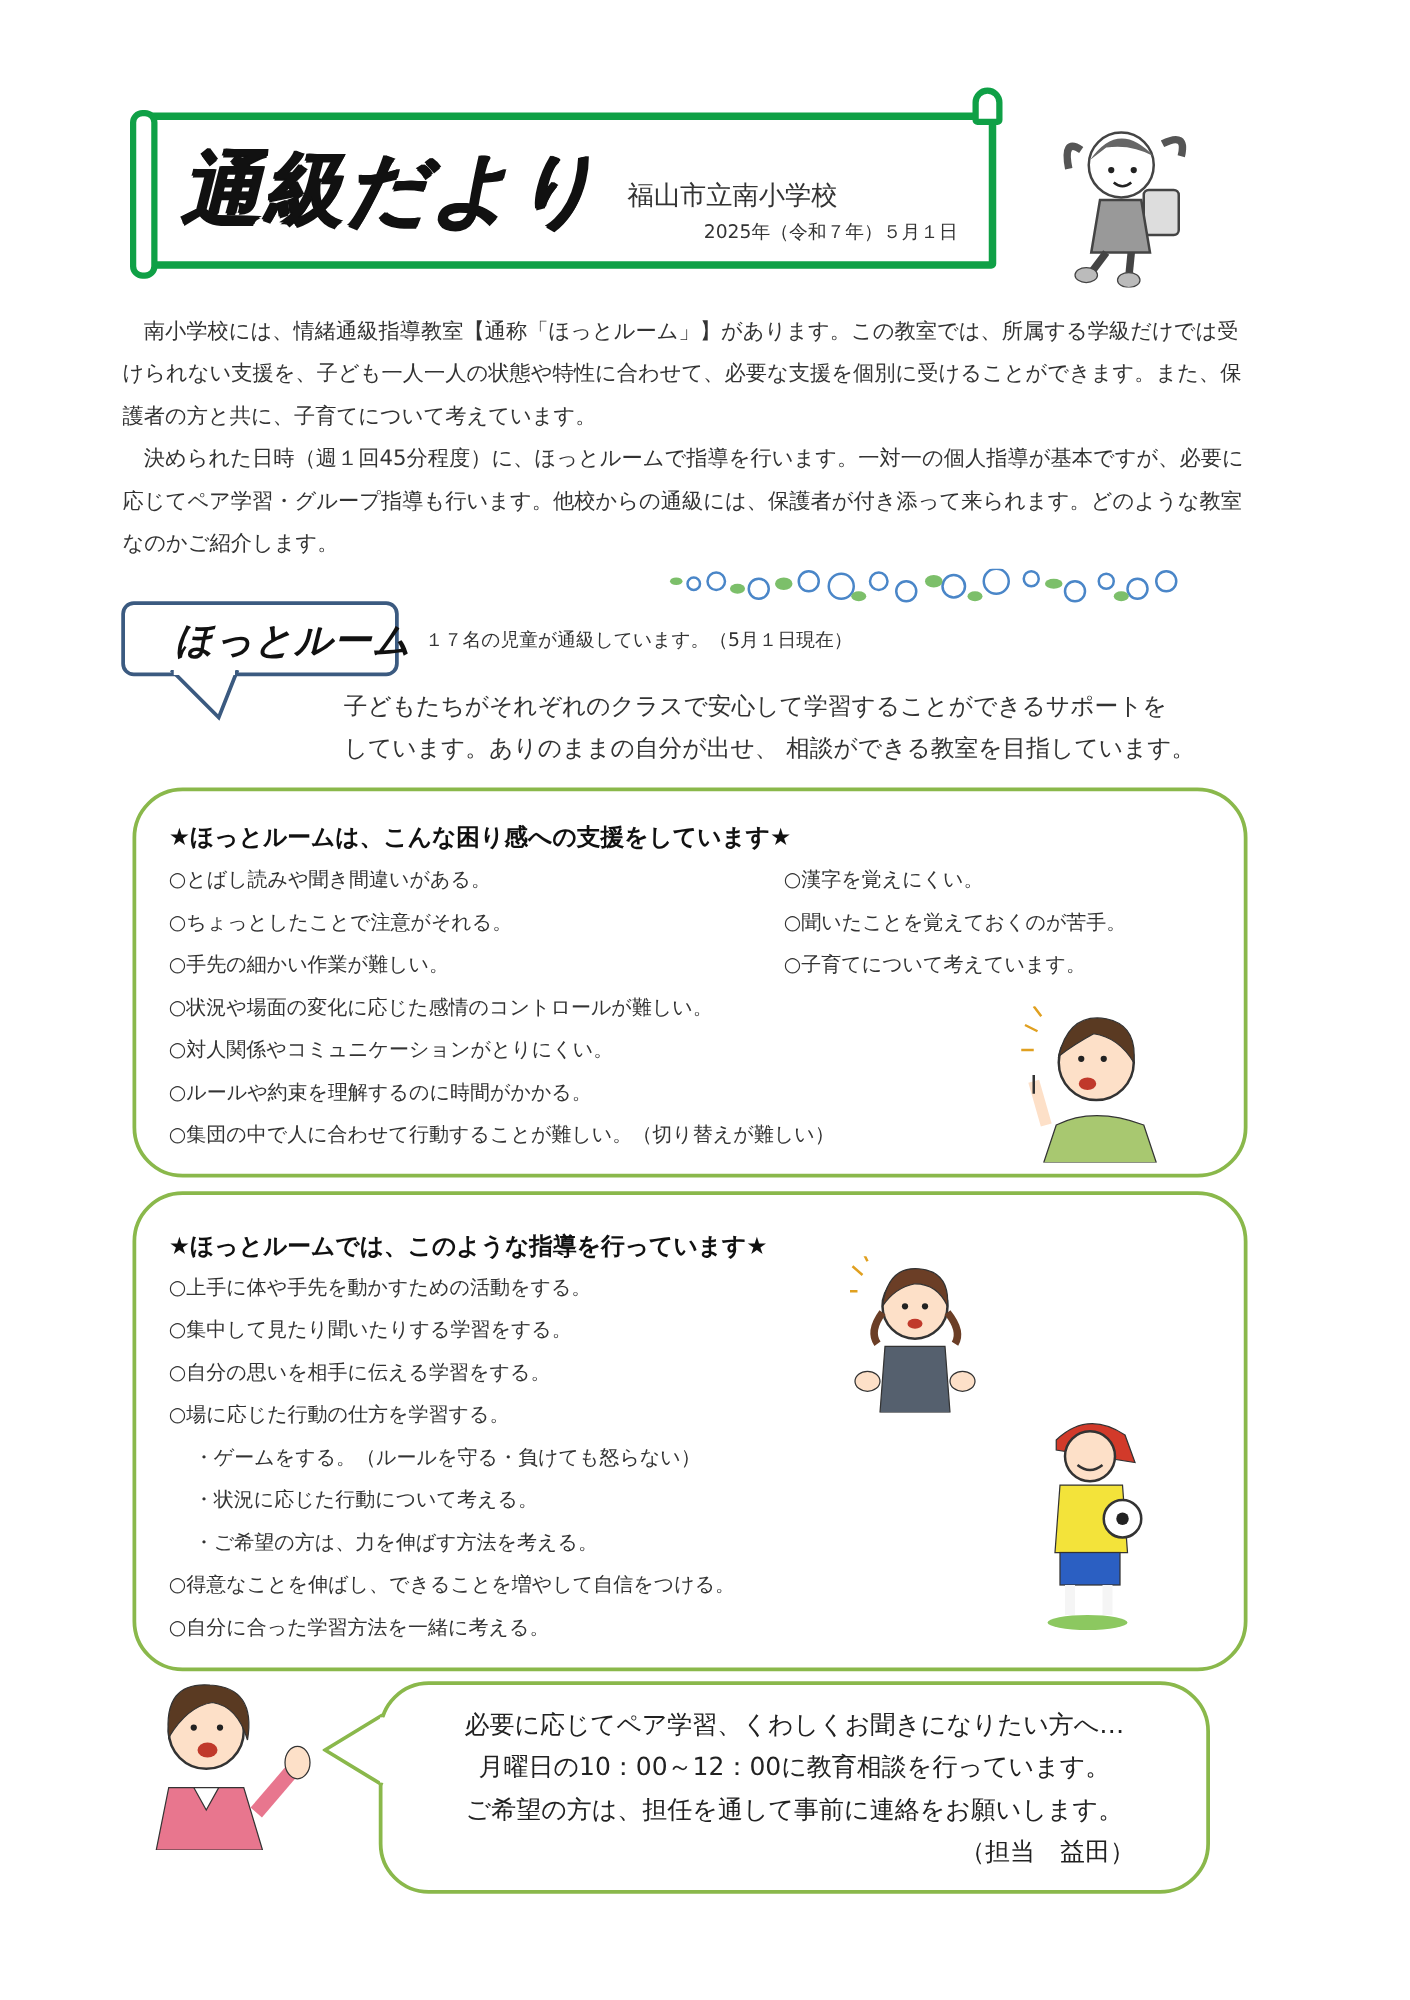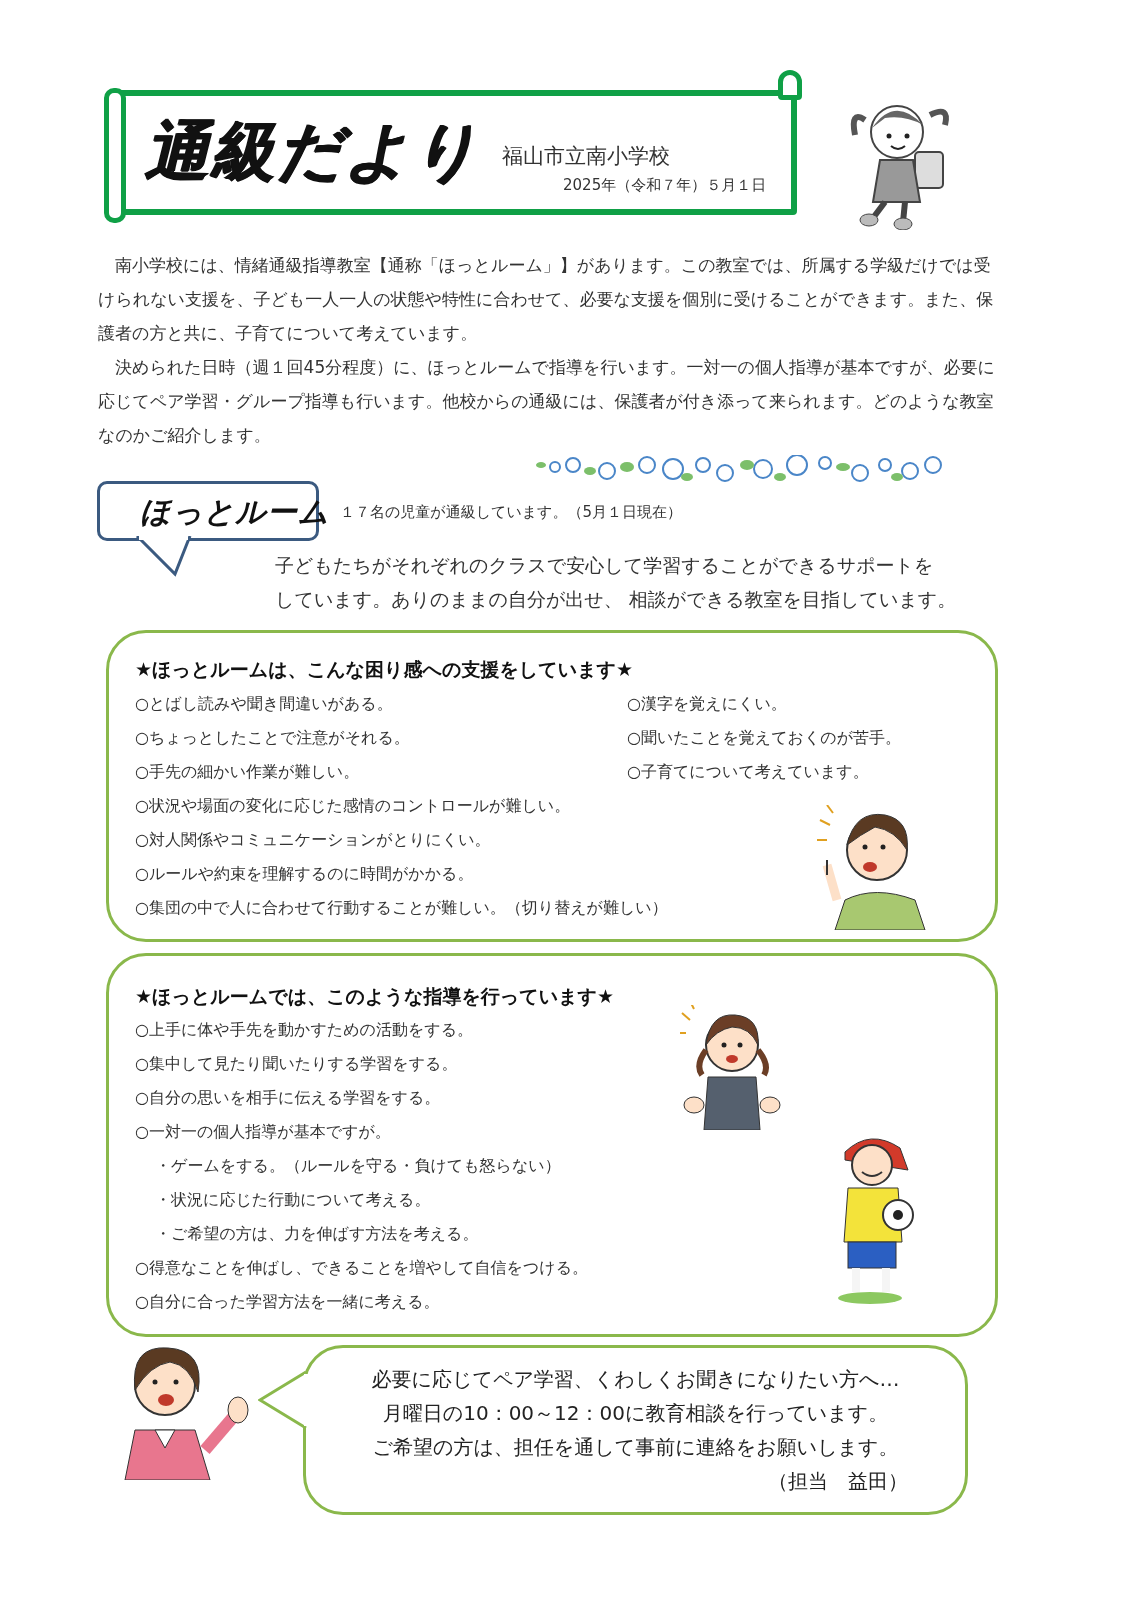--- a/index.html
+++ b/index.html
@@ -139,21 +139,21 @@
   <path d="M22 95 L12 60" stroke="#fde0c8" stroke-width="9"></path>
   <path d="M12 70 L12 55" stroke="#333" stroke-width="2"></path>
 </svg>
 
 <div class="abs rbox box2"></div>
 <div class="abs box-title" style="left:135px;top:984px">★ほっとルームでは、このような指導を行っています★</div>
 <div class="abs" style="left:135px;top:1013px">
   <div class="item">○上手に体や手先を動かすための活動をする。</div>
   <div class="item">○集中して見たり聞いたりする学習をする。</div>
   <div class="item">○自分の思いを相手に伝える学習をする。</div>
-  <div class="item">○一対一の個人指導が基本ですが。</div>
+  <div class="item">○場に応じた行動の仕方を学習する。</div>
   <div class="item" style="padding-left:20px">・ゲームをする。（ルールを守る・負けても怒らない）</div>
   <div class="item" style="padding-left:20px">・状況に応じた行動について考える。</div>
   <div class="item" style="padding-left:20px">・ご希望の方は、力を伸ばす方法を考える。</div>
   <div class="item">○得意なことを伸ばし、できることを増やして自信をつける。</div>
   <div class="item">○自分に合った学習方法を一緒に考える。</div>
 </div>
 <svg class="abs" style="left:680px;top:1005px" width="105" height="125" viewBox="0 0 105 125">
   <path d="M10 15 L2 8 M6 28 L-2 28 M14 4 L10 -4" stroke="#e0a020" stroke-width="2"></path>
   <circle cx="52" cy="40" r="26" fill="#fde0c8" stroke="#333" stroke-width="2"></circle>
   <path d="M26 40 Q30 8 55 10 Q80 12 78 40 Q70 22 52 22 Q36 25 26 40 Z" fill="#6b3e26" stroke="#333"></path>

